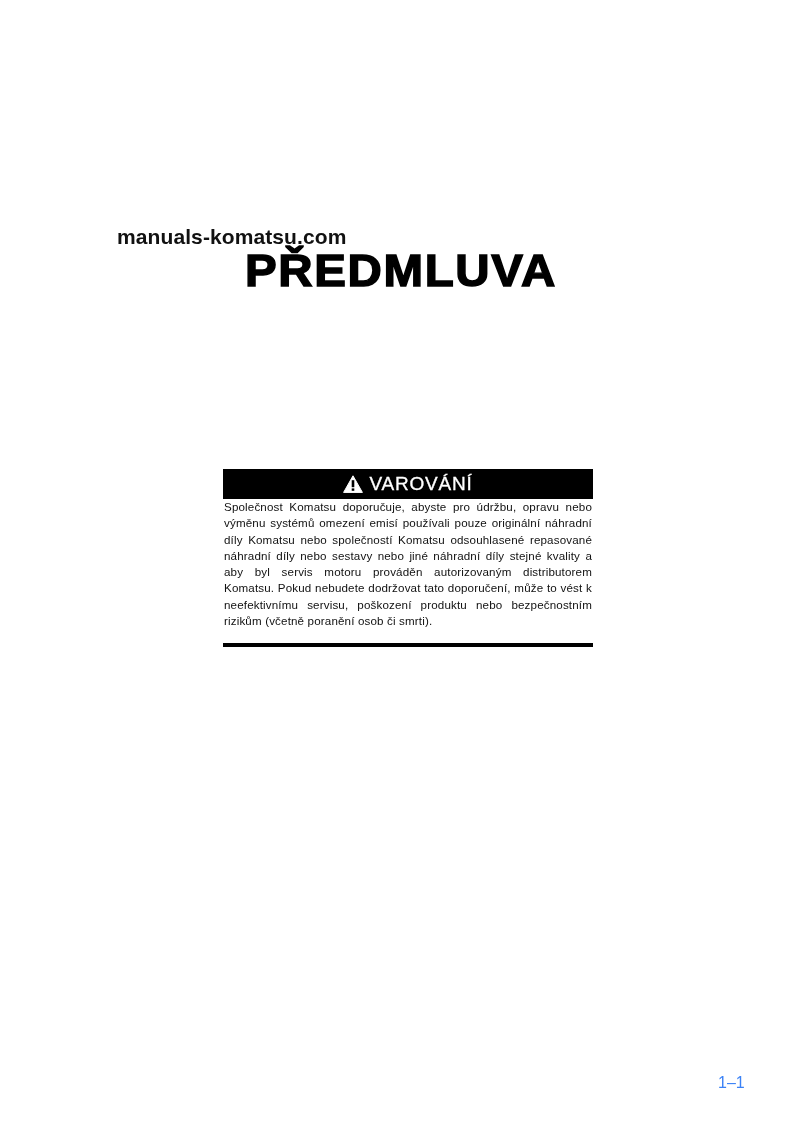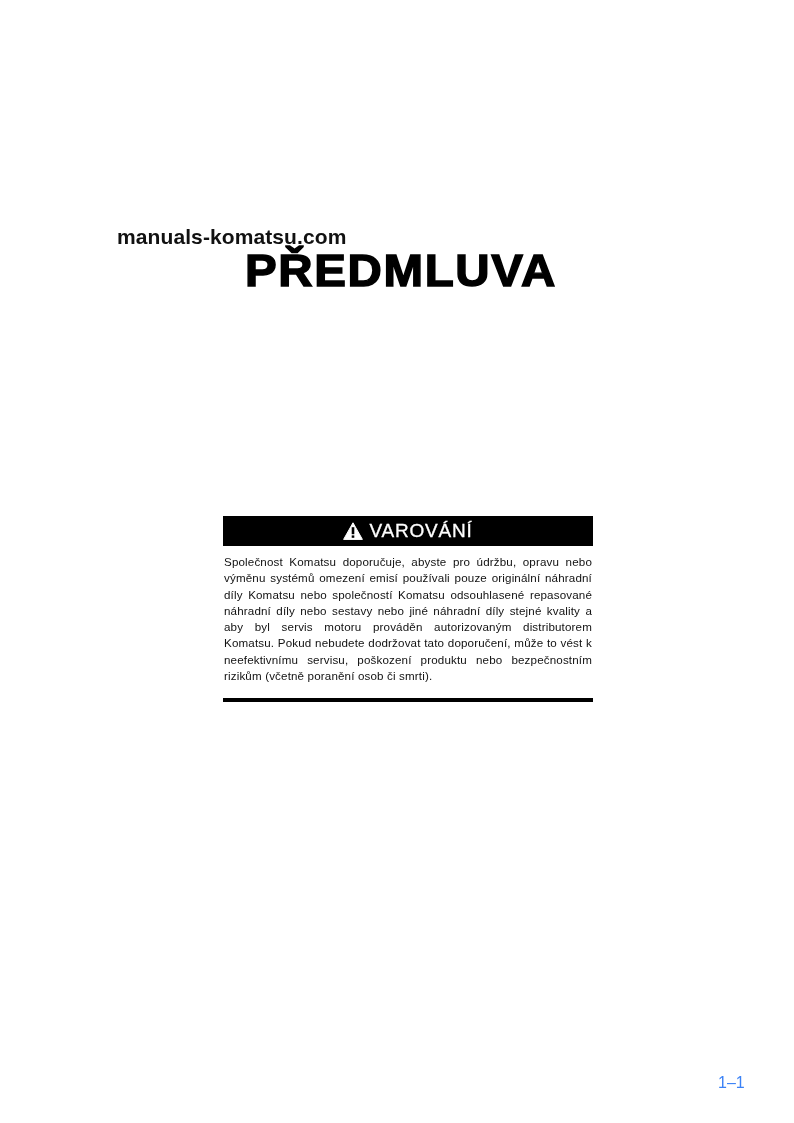--- a/index.html
+++ b/index.html
@@ -46,37 +46,36 @@
       width: 370px;
     }
     .warning-header {
       background: #000;
       color: #fff;
       height: 30px;
       display: flex;
       align-items: center;
       justify-content: center;
       gap: 6px;
-      margin-top: 47px;
     }
     .warning-header .label {
       font-size: 19px;
       font-weight: normal;
       letter-spacing: 0.8px;
       font-family: "Liberation Sans", sans-serif;
       -webkit-text-stroke: 0.3px #fff;
     }
     .warning-icon {
       width: 20px;
       height: 18px;
       display: inline-block;
       margin-top: -1px;
     }
     .warning-body {
-      margin-top: 8px;
+      margin-top: 0;
       font-size: 11.6px;
       line-height: 16.3px;
       text-align: justify;
       text-align-last: left;
       font-family: "Liberation Sans", sans-serif;
       letter-spacing: 0.15px;
       color: #111;
       padding: 0 1px;
     }
     .warning-rule {

